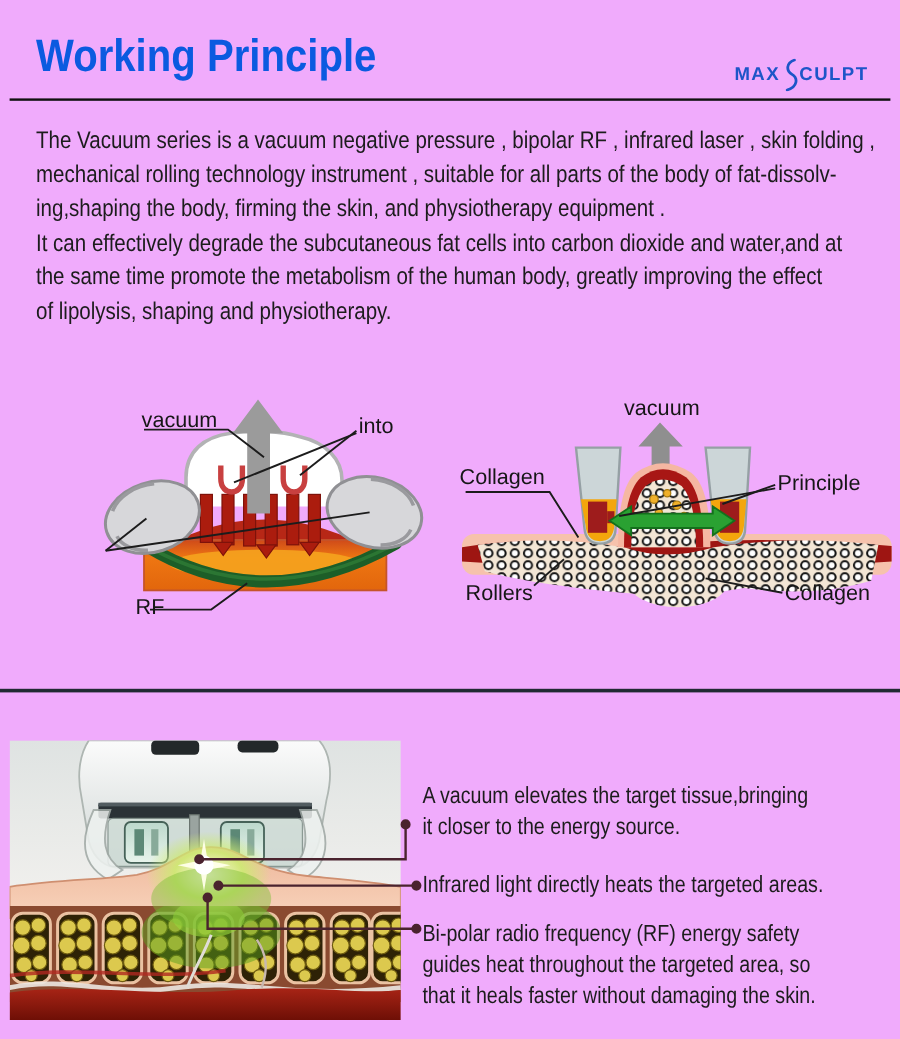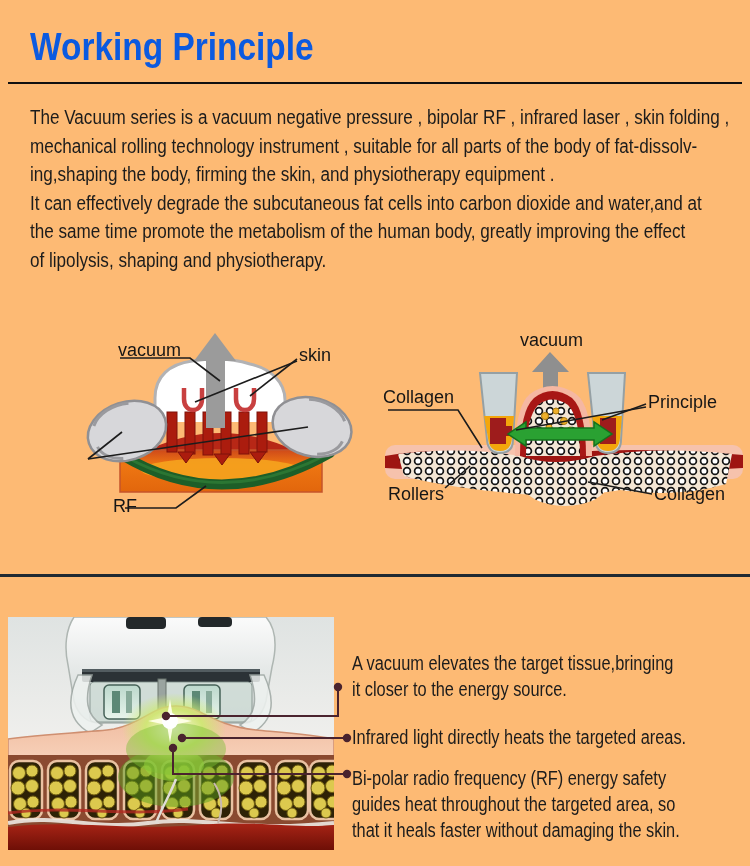--- a/index.html
+++ b/index.html
@@ -1,16 +1,16 @@
 <!DOCTYPE html>
 <html><head>
 <meta charset="utf-8">
 <style>
   html,body{margin:0;padding:0;background:#ffffff;}
-  .page{position:relative;width:750px;height:866px;background:#fdba74;overflow:hidden;
+  .page{position:relative;width:750px;height:866px;background:#f0abfc;overflow:hidden;
         font-family:"Liberation Sans","DejaVu Sans",sans-serif;}
   .abs{position:absolute;}
   
   .title{left:30px;top:26px;font-size:38px;font-weight:700;color:#0b5ae0;
          transform:scaleX(.88);transform-origin:0 0;white-space:nowrap;letter-spacing:0;}
   .logo{left:612px;top:49px;display:flex;align-items:center;color:#1d55c8;font-weight:700;
         font-size:15.5px;letter-spacing:1.2px;}
   .rule1{left:8px;top:82px;width:734px;height:2px;background:#101010;}
   .rule2{left:0;top:574px;width:750px;height:3px;background:#202a33;}
   
@@ -26,20 +26,27 @@
   .bullet div{white-space:nowrap;}
   svg{display:block;}
 </style>
 </head>
 <body>
 
 <div class="page">
 
   <div class="abs title">Working Principle</div>
 
+  <div class="abs logo">
+    <span>MAX</span>
+    <svg width="14" height="27" viewBox="0 0 14 27" style="margin:0 1px;">
+      <path d="M11,1 C4,3.5 4,10 9,13 C14,16 14,23 5,26" fill="none" stroke="#1d55c8" stroke-width="2.3" stroke-linecap="round"></path>
+    </svg>
+    <span>CULPT</span>
+  </div>
 
   <div class="abs rule1"></div>
 
   <div class="abs intro">
     <div>The Vacuum series is a vacuum negative pressure , bipolar RF , infrared laser , skin folding ,</div>
     <div>mechanical rolling technology instrument , suitable for all parts of the body of fat-dissolv-</div>
     <div>ing,shaping the body, firming the skin, and physiotherapy equipment .</div>
     <div>It can effectively degrade the subcutaneous fat cells into carbon dioxide and water,and at</div>
     <div>the same time promote the metabolism of the human body, greatly improving the effect</div>
     <div>of lipolysis, shaping and physiotherapy.</div>
@@ -99,21 +106,21 @@
       <path d="M110,30 L180,30 L210,53"></path>
       <path d="M287,31 L240,68"></path>
       <path d="M287,33 L185,74"></path>
       <path d="M78,131 L112,104"></path>
       <path d="M78,131 L298,99"></path>
       <path d="M115,180 L166,180 L196,158"></path>
     </g>
   </svg>
 
   <div class="abs dlabel" style="left:118px;top:340px;">vacuum</div>
-  <div class="abs dlabel" style="left:299px;top:345px;">skin</div>
+  <div class="abs dlabel" style="left:299px;top:345px;">into</div>
   <div class="abs dlabel" style="left:113px;top:496px;">RF</div>
 
   <svg class="abs" style="left:380px;top:326px;" width="368" height="186" viewBox="0 0 368 186">
     <defs>
       <pattern id="colldots" width="11" height="10" patternUnits="userSpaceOnUse">
         <rect width="11" height="10" fill="#f3e6d5"></rect>
         <circle cx="5" cy="5" r="3.4" fill="#ffffff" stroke="#141414" stroke-width="1.7"></circle>
       </pattern>
     </defs>
 

